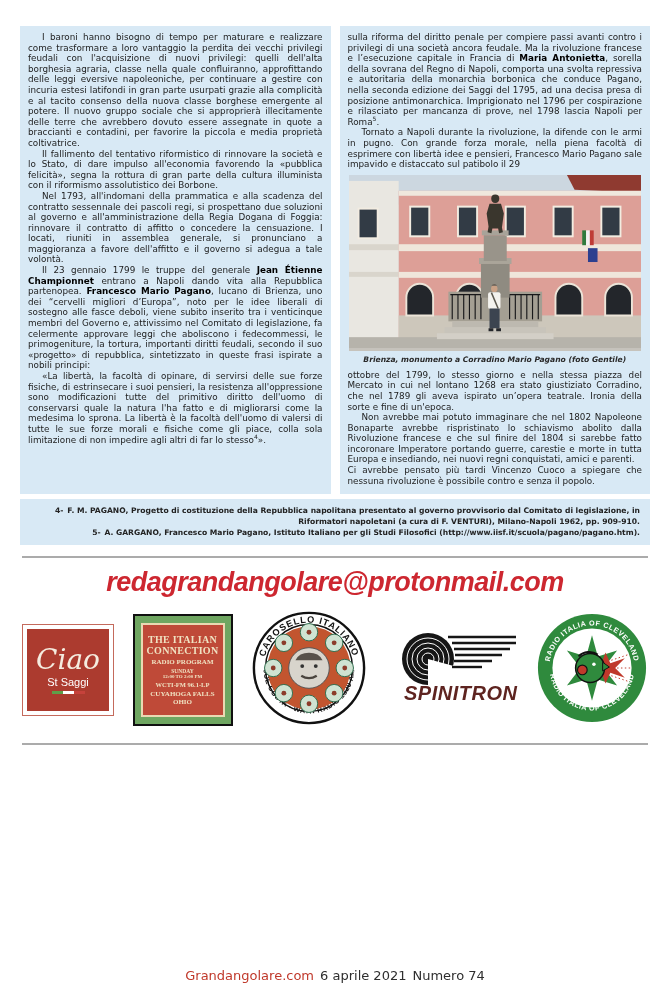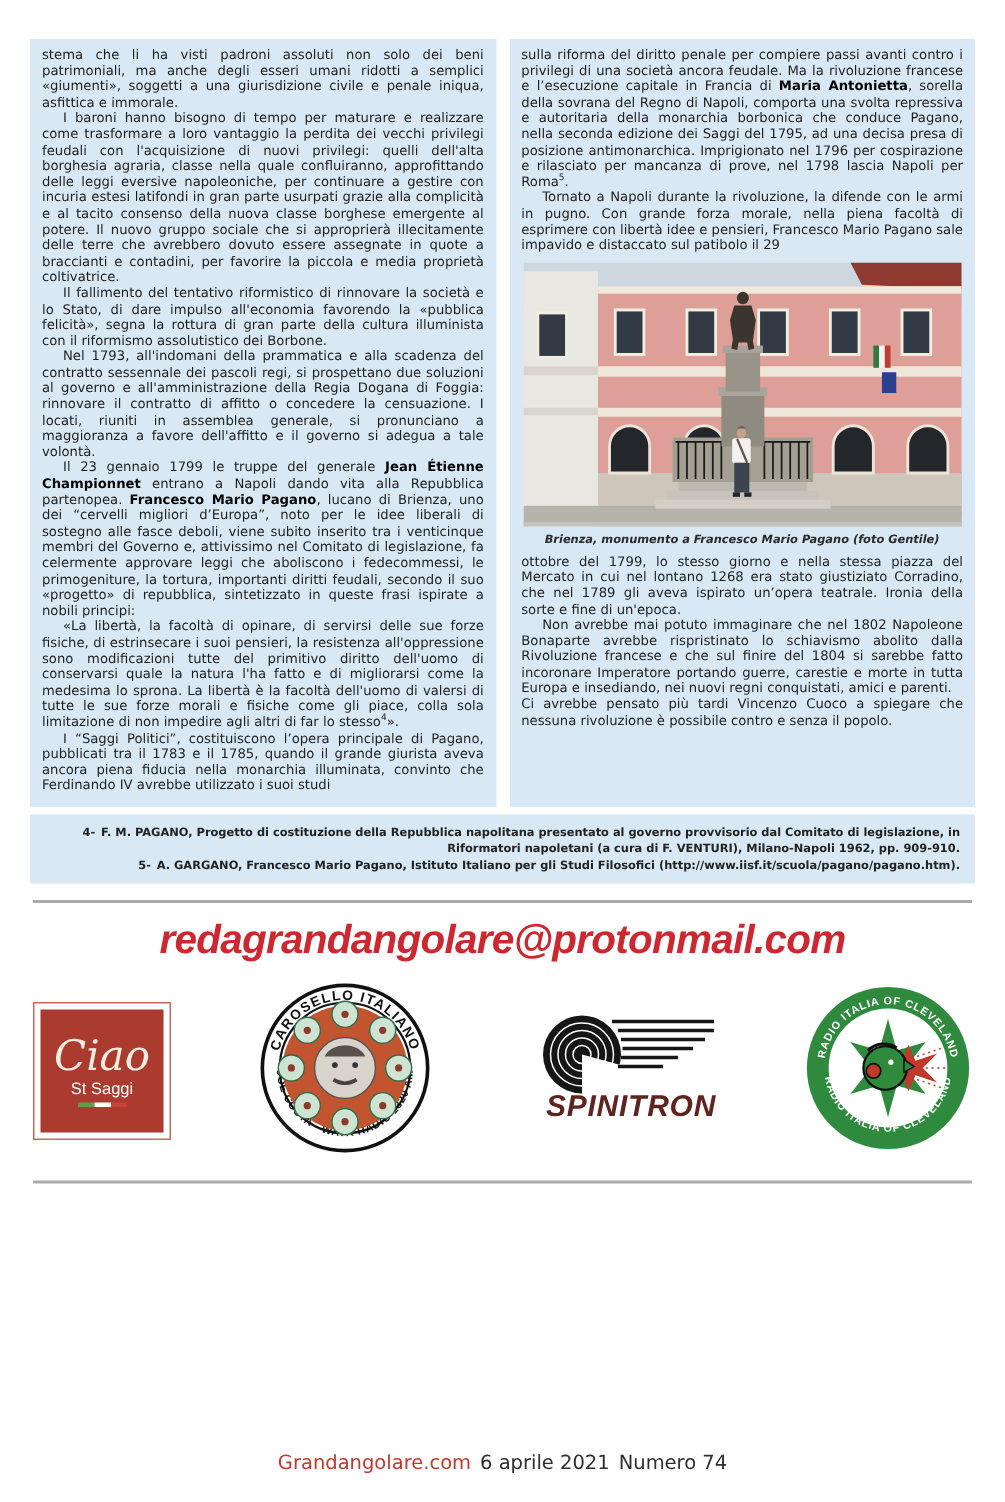--- a/index.html
+++ b/index.html
@@ -58,27 +58,25 @@
   .footer .site{color:#c0392b;}
   .footer .sep{display:inline-block;width:6px;}
 </style>
 </head>
 <body>
 
 <div class="page">
 
   <div class="cols">
     <div class="col">
-        <p class="para"><span>stema che li ha visti padroni assoluti non solo dei beni patrimoniali, ma anche degli esseri umani ridotti a semplici «giumenti», soggetti a una giurisdizione civile e penale iniqua, asfittica e immorale.</span></p>
         <p class="para indent"><span>I baroni hanno bisogno di tempo per maturare e realizzare come trasformare a loro vantaggio la perdita dei vecchi privilegi feudali con l'acquisizione di nuovi privilegi: quelli dell'alta borghesia agraria, classe nella quale confluiranno, approfittando delle leggi eversive napoleoniche, per continuare a gestire con incuria estesi latifondi in gran parte usurpati grazie alla complicità e al tacito consenso della nuova classe borghese emergente al potere. Il nuovo gruppo sociale che si approprierà illecitamente delle terre che avrebbero dovuto essere assegnate in quote a braccianti e contadini, per favorire la piccola e media proprietà coltivatrice.</span></p>
         <p class="para indent"><span>Il fallimento del tentativo riformistico di rinnovare la società e lo Stato, di dare impulso all'economia favorendo la «pubblica felicità», segna la rottura di gran parte della cultura illuminista con il riformismo assolutistico dei Borbone.</span></p>
         <p class="para indent"><span>Nel 1793, all'indomani della prammatica e alla scadenza del contratto sessennale dei pascoli regi, si prospettano due soluzioni al governo e all'amministrazione della Regia Dogana di Foggia: rinnovare il contratto di affitto o concedere la censuazione. I locati, riuniti in assemblea generale, si pronunciano a maggioranza a favore dell'affitto e il governo si adegua a tale volontà.</span></p>
         <p class="para indent"><span>Il 23 gennaio 1799 le truppe del generale </span><b>Jean Étienne Championnet</b><span> entrano a Napoli dando vita alla Repubblica partenopea. </span><b>Francesco Mario Pagano</b><span>, lucano di Brienza, uno dei “cervelli migliori d’Europa”, noto per le idee liberali di sostegno alle fasce deboli, viene subito inserito tra i venticinque membri del Governo e, attivissimo nel Comitato di legislazione, fa celermente approvare leggi che aboliscono i fedecommessi, le primogeniture, la tortura, importanti diritti feudali, secondo il suo «progetto» di repubblica, sintetizzato in queste frasi ispirate a nobili principi:</span></p>
         <p class="para indent"><span>«La libertà, la facoltà di opinare, di servirsi delle sue forze fisiche, di estrinsecare i suoi pensieri, la resistenza all'oppressione sono modificazioni tutte del primitivo diritto dell'uomo di conservarsi quale la natura l'ha fatto e di migliorarsi come la medesima lo sprona. La libertà è la facoltà dell'uomo di valersi di tutte le sue forze morali e fisiche come gli piace, colla sola limitazione di non impedire agli altri di far lo stesso</span><sup>4</sup><span>».</span></p>
-        <p class="para indent"><span>I “Saggi Politici”, costituiscono l’opera principale di Pagano, pubblicati tra il 1783 e il 1785, quando il grande giurista aveva ancora piena fiducia nella monarchia illuminata, convinto che Ferdinando IV avrebbe utilizzato i suoi studi</span></p>
       </div>
 
     <div class="col">
       <div>
           <p class="para"><span>sulla riforma del diritto penale per compiere passi avanti contro i privilegi di una società ancora feudale. Ma la rivoluzione francese e l’esecuzione capitale in Francia di </span><b>Maria Antonietta</b><span>, sorella della sovrana del Regno di Napoli, comporta una svolta repressiva e autoritaria della monarchia borbonica che conduce Pagano, nella seconda edizione dei Saggi del 1795, ad una decisa presa di posizione antimonarchica. Imprigionato nel 1796 per cospirazione e rilasciato per mancanza di prove, nel 1798 lascia Napoli per Roma</span><sup>5</sup><span>.</span></p>
           <p class="para indent"><span>Tornato a Napoli durante la rivoluzione, la difende con le armi in pugno. Con grande forza morale, nella piena facoltà di esprimere con libertà idee e pensieri, Francesco Mario Pagano sale impavido e distaccato sul patibolo il 29</span></p>
         </div>
 
       <figure class="photo">
         <svg viewBox="0 0 306 178" preserveAspectRatio="none">
@@ -153,21 +151,21 @@
 
           <circle cx="152" cy="115" r="3.4" fill="#c9a186"></circle>
           <path d="M149,112 a3.4,3.4 0 0 1 6,0 z" fill="#6b6258"></path>
           <rect x="145.5" y="118.5" width="13" height="17" rx="2" fill="#f3f2ee"></rect>
           <line x1="149" y1="119" x2="156" y2="135" stroke="#5b584f" stroke-width="1.6"></line>
           <rect x="147" y="135" width="10.5" height="20" fill="#3c4450"></rect>
           <rect x="146" y="155" width="5" height="3" fill="#23252a"></rect>
           <rect x="154" y="155" width="5" height="3" fill="#23252a"></rect>
         </svg>
       </figure>
-      <div class="caption">Brienza, monumento a Francesco Mario Pagano (foto Gentile)</div>
+      <div class="caption">Brienza, monumento a Corradino Mario Pagano (foto Gentile)</div>
 
       <div>
           <p class="para"><span>ottobre del 1799, lo stesso giorno e nella stessa piazza del Mercato in cui nel lontano 1268 era stato giustiziato Corradino, che nel 1789 gli aveva ispirato un’opera teatrale. Ironia della sorte e fine di un'epoca.</span></p>
           <p class="para indent"><span>Non avrebbe mai potuto immaginare che nel 1802 Napoleone Bonaparte avrebbe rispristinato lo schiavismo abolito dalla Rivoluzione francese e che sul finire del 1804 si sarebbe fatto incoronare Imperatore portando guerre, carestie e morte in tutta Europa e insediando, nei nuovi regni conquistati, amici e parenti.</span></p>
           <p class="para"><span>Ci avrebbe pensato più tardi Vincenzo Cuoco a spiegare che nessuna rivoluzione è possibile contro e senza il popolo.</span></p>
         </div>
     </div>
   </div>
 
   <div class="footnotes">
@@ -186,20 +184,32 @@
         <div class="ciao-title">Ciao</div>
         <div class="ciao-sub">St Saggi</div>
         <div class="ciao-flag">
           <span class="fg"></span>
             <span class="fw"></span>
             <span class="fr"></span>
         </div>
       </div>
     </div>
 
+    <div class="logo ic">
+      <div class="ic-inner">
+        <div class="ic-l1">THE ITALIAN</div>
+        <div class="ic-l2">CONNECTION</div>
+        <div class="ic-l3">RADIO PROGRAM</div>
+        <div class="ic-l4">SUNDAY</div>
+        <div class="ic-l5">12:00 TO 2:00 PM</div>
+        <div class="ic-l6">WCTI-FM 96.1-LP</div>
+        <div class="ic-l7">CUYAHOGA FALLS</div>
+        <div class="ic-l8">OHIO</div>
+      </div>
+    </div>
 
     <div class="logo">
       <svg width="116" height="116" viewBox="0 0 120 120">
         <circle cx="60" cy="60" r="57" fill="#ffffff" stroke="#111" stroke-width="2.5"></circle>
         <circle cx="60" cy="60" r="45" fill="none" stroke="#111" stroke-width="1.5"></circle>
         <defs>
           <path id="caroTop" d="M 13,60 A 47,47 0 0 1 107,60"></path>
           <path id="caroBot" d="M 13,60 A 47,47 0 0 0 107,60"></path>
         </defs>
         <text font-family="Liberation Sans, sans-serif" font-size="9.5" font-weight="bold" fill="#111" letter-spacing="1">

